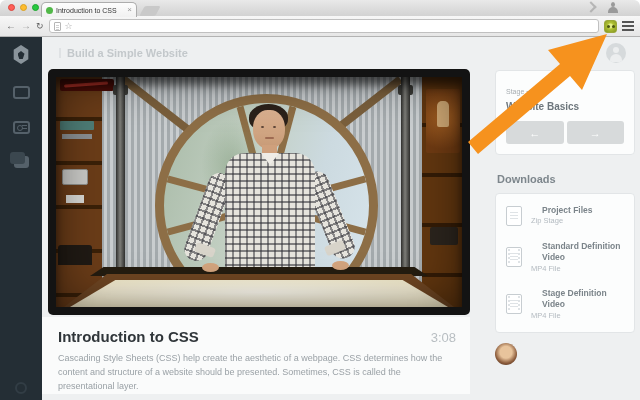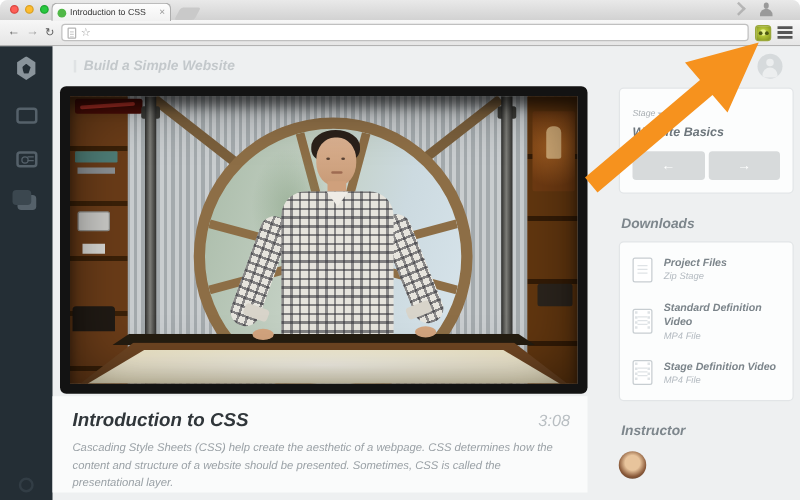--- a/index.html
+++ b/index.html
@@ -68,21 +68,21 @@
                           border:1px solid #55616a; border-radius:50%; }
   .sb-ico.badge::after { content:""; position:absolute; right:1px; top:2px; width:5px; height:1px;
                          background:#55616a; box-shadow:0 3px 0 #55616a; }
   .sb-stack { width:15px; height:12px; background:#55616a; border-radius:3px; position:relative; }
   .sb-stack::before { content:""; position:absolute; left:-4px; top:-4px; width:15px; height:12px;
                       background:#3b474f; border-radius:3px; }
   .sb-gear { margin-top:auto; margin-bottom:6px; width:12px; height:12px; border-radius:50%;
              border:2px solid #323d45; }
 
   
-  .content { flex:1; position:relative;font-style:italic; }
+  .content { flex:1; position:relative; }
   .page-header { height:32px; display:flex; align-items:center; padding:0 14px 0 17px; }
   .crumb-tick { width:2px; height:10px; background:#dfe2e4; margin-right:6px; }
   .course-title { font-size:11px; font-weight:bold; color:#c3c8cb; flex:1; }
   .points { font-size:10px; font-weight:bold; color:#8d959a; margin-right:10px; }
   .header-avatar { width:20px; height:20px; border-radius:50%; background:#d6dadc; position:relative; overflow:hidden; }
   .header-avatar::before { content:""; position:absolute; left:7px; top:4px; width:6px; height:6px;
                            border-radius:50%; background:#eceeef; }
   .header-avatar::after { content:""; position:absolute; left:4px; top:11px; width:12px; height:8px;
                           border-radius:6px 6px 0 0; background:#eceeef; }
   .main-row { display:flex; }
@@ -187,21 +187,21 @@
   .dl-card { padding:4px 0; }
   .dl-row { display:flex; align-items:center; padding:7px 10px; gap:9px; }
   .file-icon { width:16px; height:20px; border:1px solid #c7cdd1; border-radius:2px;
                position:relative; flex:none; background:#fff; }
   .file-icon::before { content:""; position:absolute; left:3px; top:5px; right:3px; height:1px;
                        background:#dfe3e6; box-shadow:0 3px 0 #dfe3e6, 0 6px 0 #dfe3e6; }
   .file-icon.film::after { content:""; position:absolute; left:1px; top:1px; width:2px; height:2px;
        background:#dfe3e6; box-shadow:0 4px 0 #dfe3e6,0 8px 0 #dfe3e6,0 12px 0 #dfe3e6,
        10px 0 0 #dfe3e6,10px 4px 0 #dfe3e6,10px 8px 0 #dfe3e6,10px 12px 0 #dfe3e6; }
   .dl-texts { line-height:1.35; }
-  .dl-title { font-size:8.5px; font-weight:bold; color:#7b848a; }
+  .dl-title { font-size:8.5px; font-weight:bold; color:#7b848a;margin-left:11px; }
   .dl-sub { font-size:7.5px; color:#b3bac0; }
   .instructor-row { display:flex; align-items:center; gap:8px; margin-top:10px; }
   .inst-avatar { width:22px; height:22px; border-radius:50%; flex:none;
                  background:radial-gradient(circle at 50% 42%, #e8c49c 0 35%, #8a5a3a 65%, #3a2a20); }
 
   
   .arrow-overlay { position:absolute; inset:0; z-index:100; pointer-events:none; }
 </style>
 </head>
 <body>
@@ -342,21 +342,20 @@
             </div>
             <div class="dl-row">
               <div class="file-icon film"></div>
               <div class="dl-texts">
                 <div class="dl-title">Stage Definition Video</div>
                 <div class="dl-sub">MP4 File</div>
               </div>
             </div>
           </div>
 
-          <div class="section-heading">Instructor</div>
           <div class="instructor-row">
             <div class="inst-avatar"></div>
 
           </div>
         </div>
       </div>
     </div>
   </div>
 
   <svg class="arrow-overlay" width="640" height="400" viewBox="0 0 640 400">

